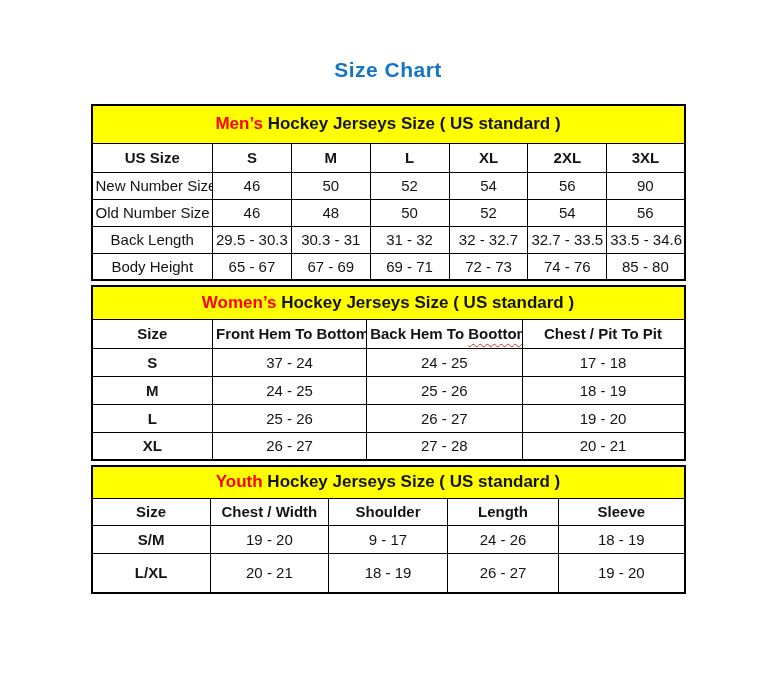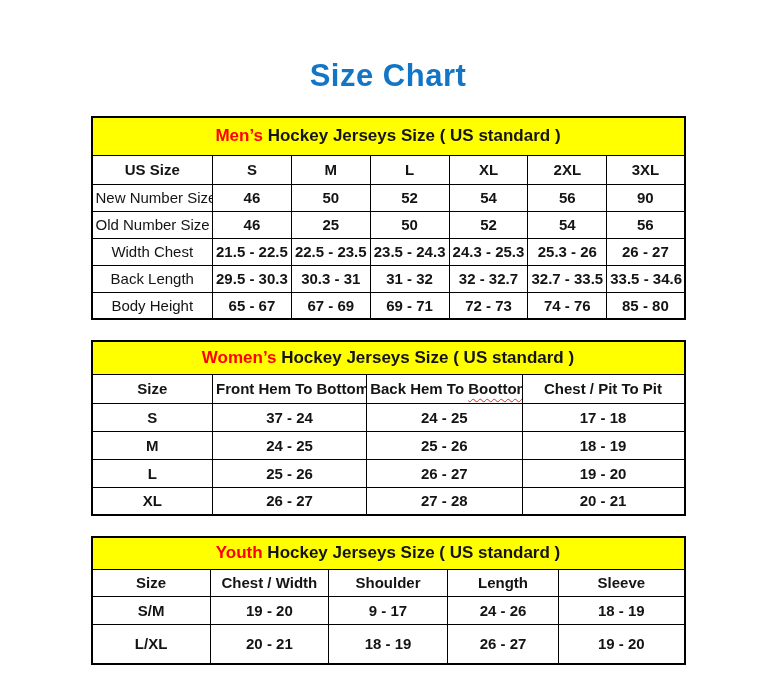--- a/index.html
+++ b/index.html
@@ -5,38 +5,38 @@
   html, body { margin: 0; padding: 0; background: #ffffff; }
   .page {
     width: 776px; height: 692px; box-sizing: border-box;
     padding-top: 58px; overflow: hidden;
     font-family: "Liberation Sans", sans-serif;
     background: #ffffff;
   }
   .title {
     margin: 0 0 22px 0;
     text-align: center;
-    font-size: 31px; font-weight: 700;
+    font-size: 21px; font-weight: 700;
     color: var(--title-blue, #1375C5);
     letter-spacing: 0.5px;
   }
   .size-table {
-    width: 595px; margin: 0 auto 20px auto;
+    width: 595px; margin: 0 auto 4px auto;
     border-collapse: collapse; table-layout: fixed;
     border: 2px solid #000;
   }
   .size-table th, .size-table td {
     border: 1px solid #000;
     text-align: center; vertical-align: middle;
     padding: 1px 3px;
     font-size: 15px; color: #141414;
     overflow: hidden; white-space: nowrap;
   }
   .size-table th { font-weight: 700; }
-  .size-table td.value { font-weight: 700; }
+  .size-table td.value { font-weight: 400; }
   td.banner {
     background: var(--banner-yellow, #FFFF00);
     font-weight: 700; font-size: 17px;
   }
   .banner .hl { color: var(--accent-red, #FF0000); }
   .wavy {
     text-decoration: underline;
     text-decoration-style: wavy;
     text-decoration-color: var(--spellcheck-red, #D93025);
     text-decoration-thickness: 1px;
@@ -88,34 +88,25 @@
           <td class="value">46</td>
           <td class="value">50</td>
           <td class="value">52</td>
           <td class="value">54</td>
           <td class="value">56</td>
           <td class="value">90</td>
         </tr>
         <tr class="data-row">
           <td class="row-label">Old Number Size</td>
           <td class="value">46</td>
-          <td class="value">25</td>
+          <td class="value">48</td>
           <td class="value">50</td>
           <td class="value">52</td>
           <td class="value">54</td>
           <td class="value">56</td>
-        </tr>
-        <tr class="data-row">
-          <td class="row-label">Width Chest</td>
-          <td class="value">21.5 - 22.5</td>
-          <td class="value">22.5 - 23.5</td>
-          <td class="value">23.5 - 24.3</td>
-          <td class="value">24.3 - 25.3</td>
-          <td class="value">25.3 - 26</td>
-          <td class="value">26 - 27</td>
         </tr>
         <tr class="data-row">
           <td class="row-label">Back Length</td>
           <td class="value">29.5 - 30.3</td>
           <td class="value">30.3 - 31</td>
           <td class="value">31 - 32</td>
           <td class="value">32 - 32.7</td>
           <td class="value">32.7 - 33.5</td>
           <td class="value">33.5 - 34.6</td>
         </tr>

